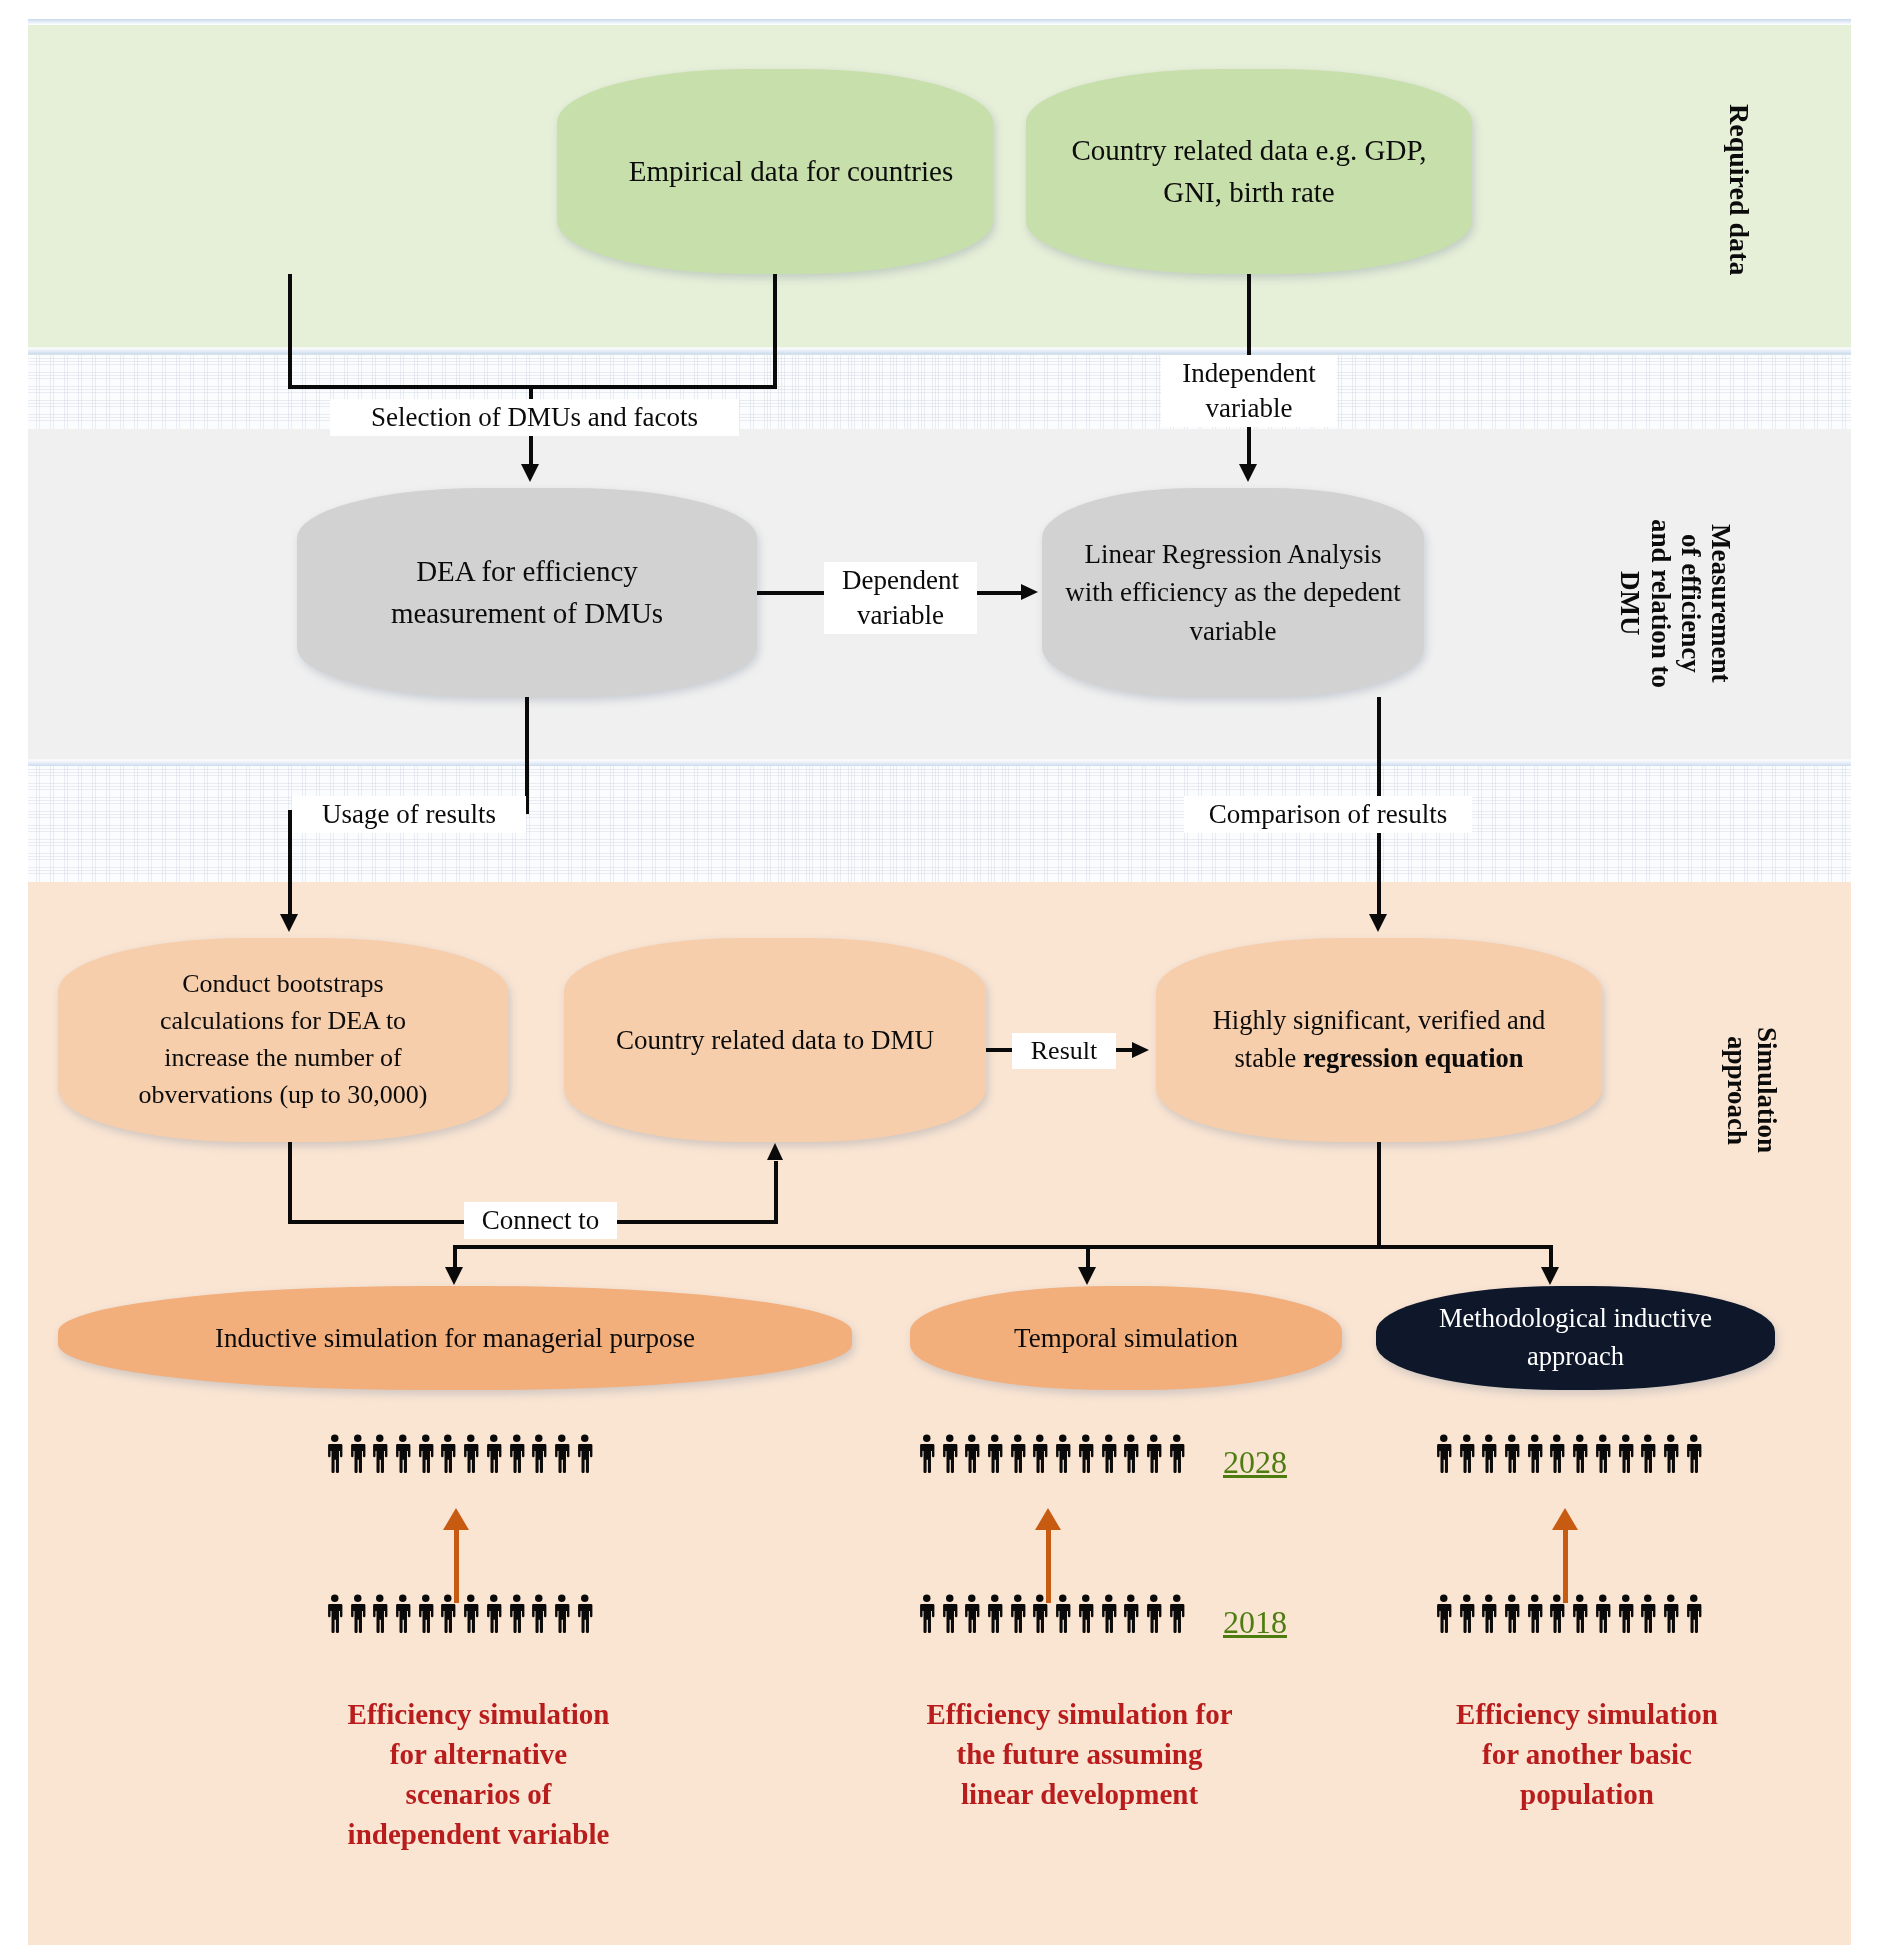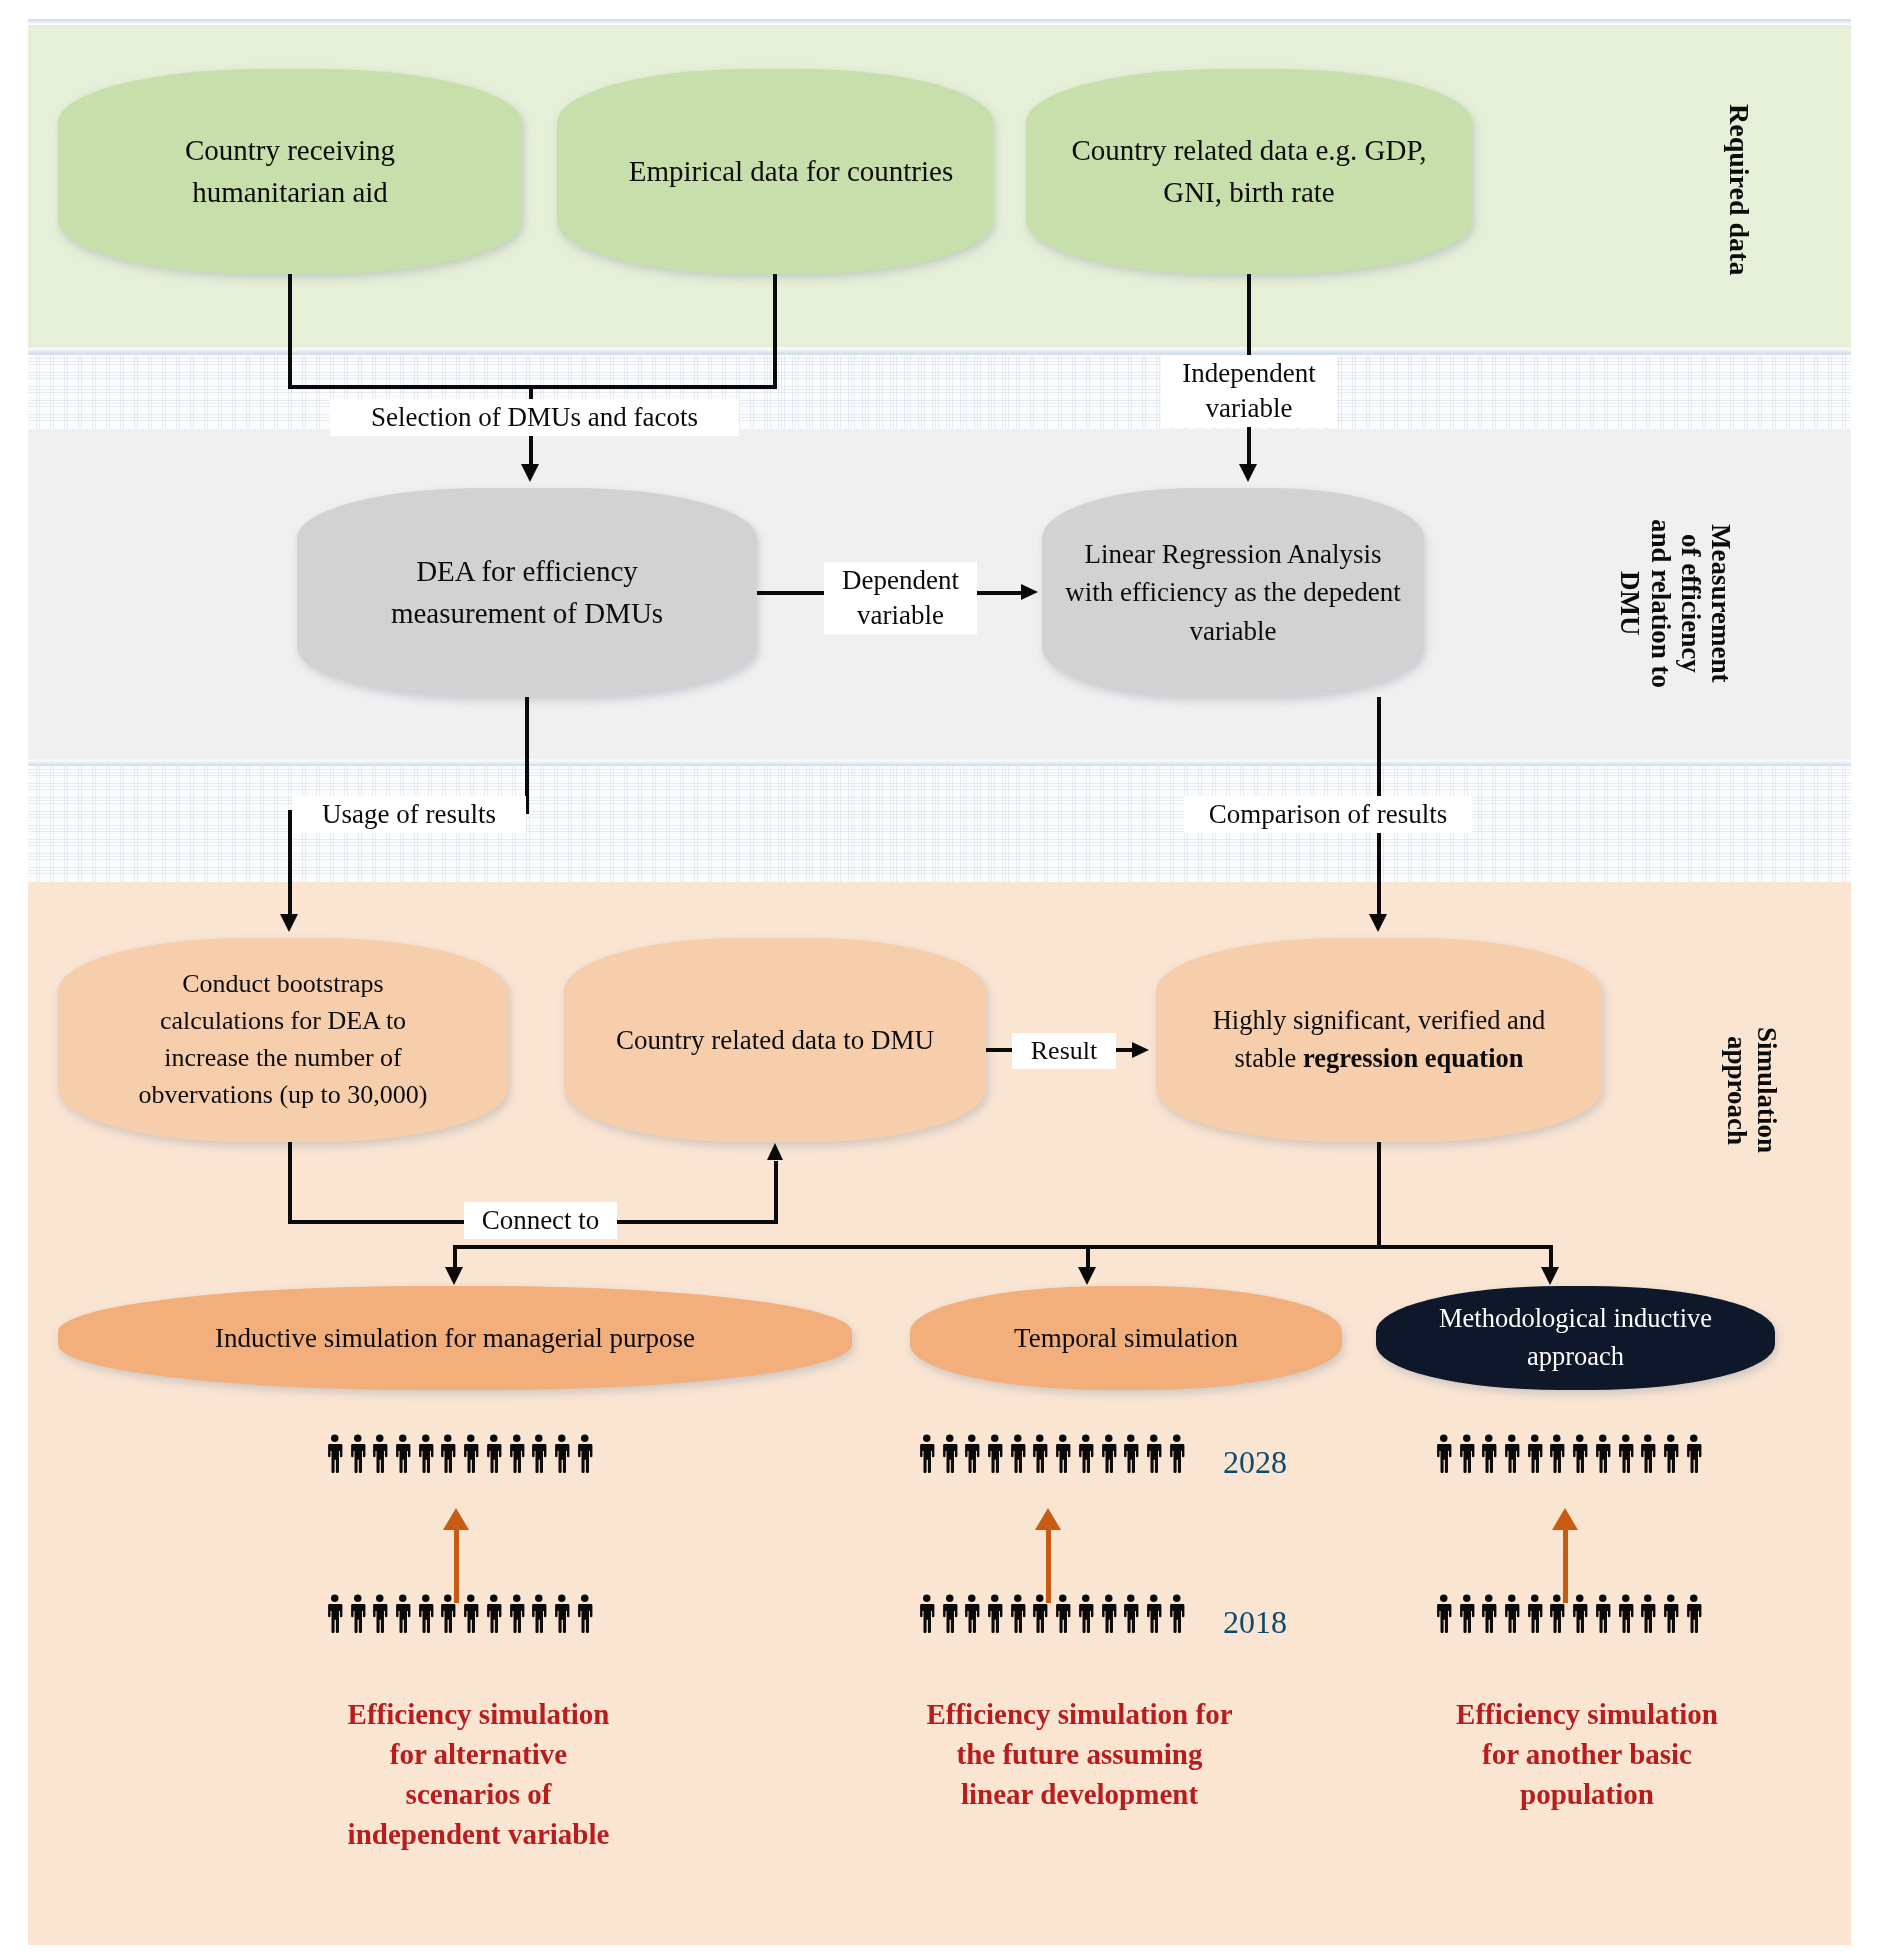--- a/index.html
+++ b/index.html
@@ -120,22 +120,23 @@
 
   
   .picto-group { position: absolute; }
   .picto-row {
     display: flex;
     gap: 3.2px;
     align-items: flex-end;
   }
   .picto-year {
     position: absolute;
-    color: #0c4a6e;
+    color: #4d7c0f;
     white-space: nowrap;
+    text-decoration: underline;
   }
   .picto-arrow-up {
     position: absolute;
     width: 0; height: 0;
     border-left: 13px solid transparent;
     border-right: 13px solid transparent;
     border-bottom: 22px solid #C75B12;
   }
   .picto-arrow-stem {
     position: absolute;
@@ -155,24 +156,20 @@
 <body>
 
 <div id="canvas">
 
   <div class="band band-green" style="left:28px; top:18.6px; width:1823px; height:336px;">
     <div class="band-edge-top" style="top:0;"></div>
     <div class="band-edge-bottom" style="bottom:0;"></div>
   </div>
   <div class="band-title" style="left:1699px; top:60px; width:56px; height:260px; font-size:28px;">Required data</div>
 
-  <div class="node node-green" style="left:58px; top:69px; width:464px; height:205px; font-size:29px;">
-    <span style="white-space:pre-line;">Country receiving
-humanitarian aid</span>
-  </div>
 
   <div class="node node-green" style="left:557px; top:69px; width:436px; height:205px; font-size:29px;">
     <span style="white-space:pre-line;margin-left:32px;">Empirical data for countries</span>
   </div>
 
   <div class="node node-green" style="left:1026px; top:69px; width:446px; height:205px; font-size:29px;">
     <span style="white-space:pre-line;">Country related data e.g. GDP,
 GNI, birth rate</span>
   </div>
 

